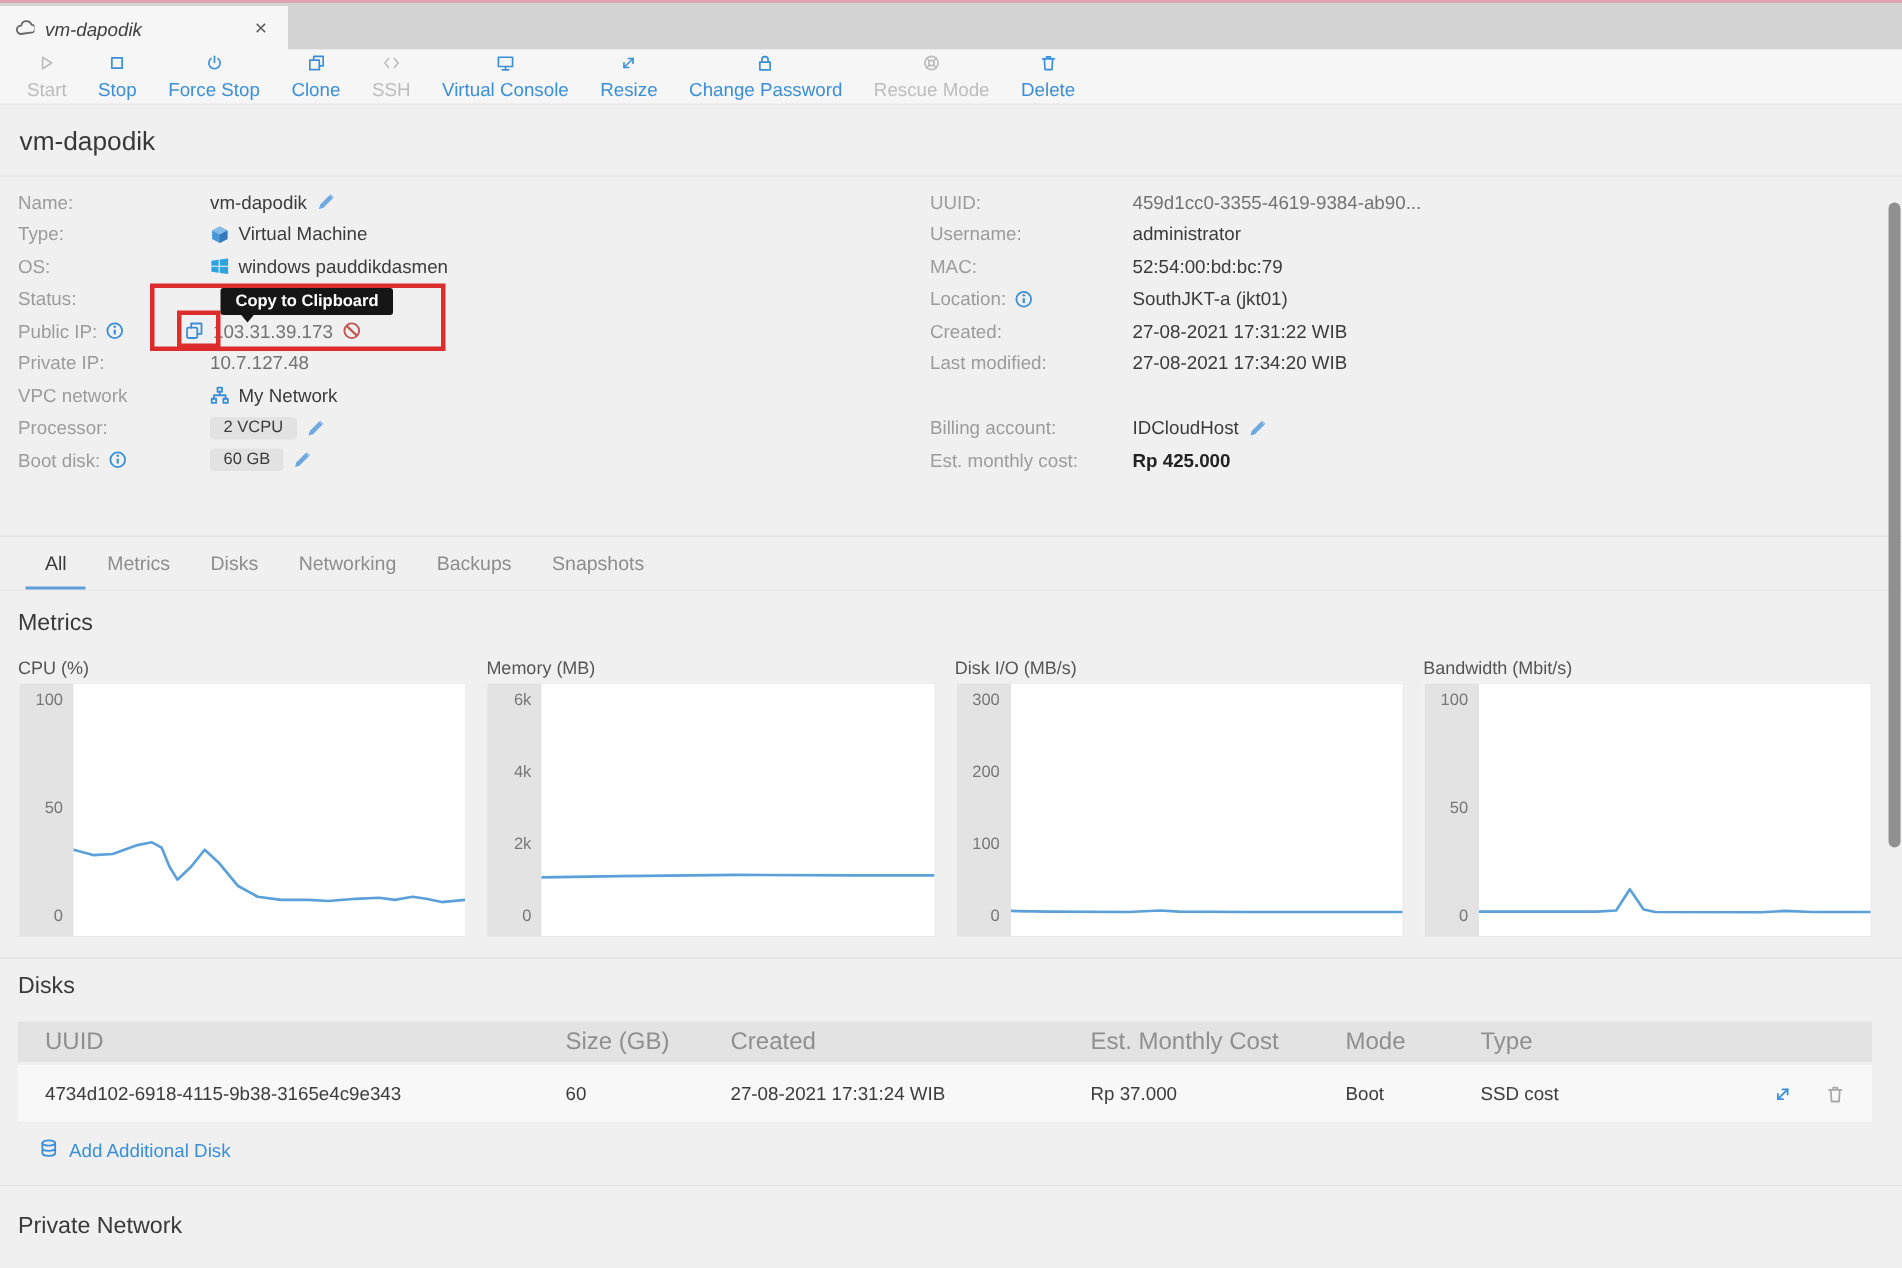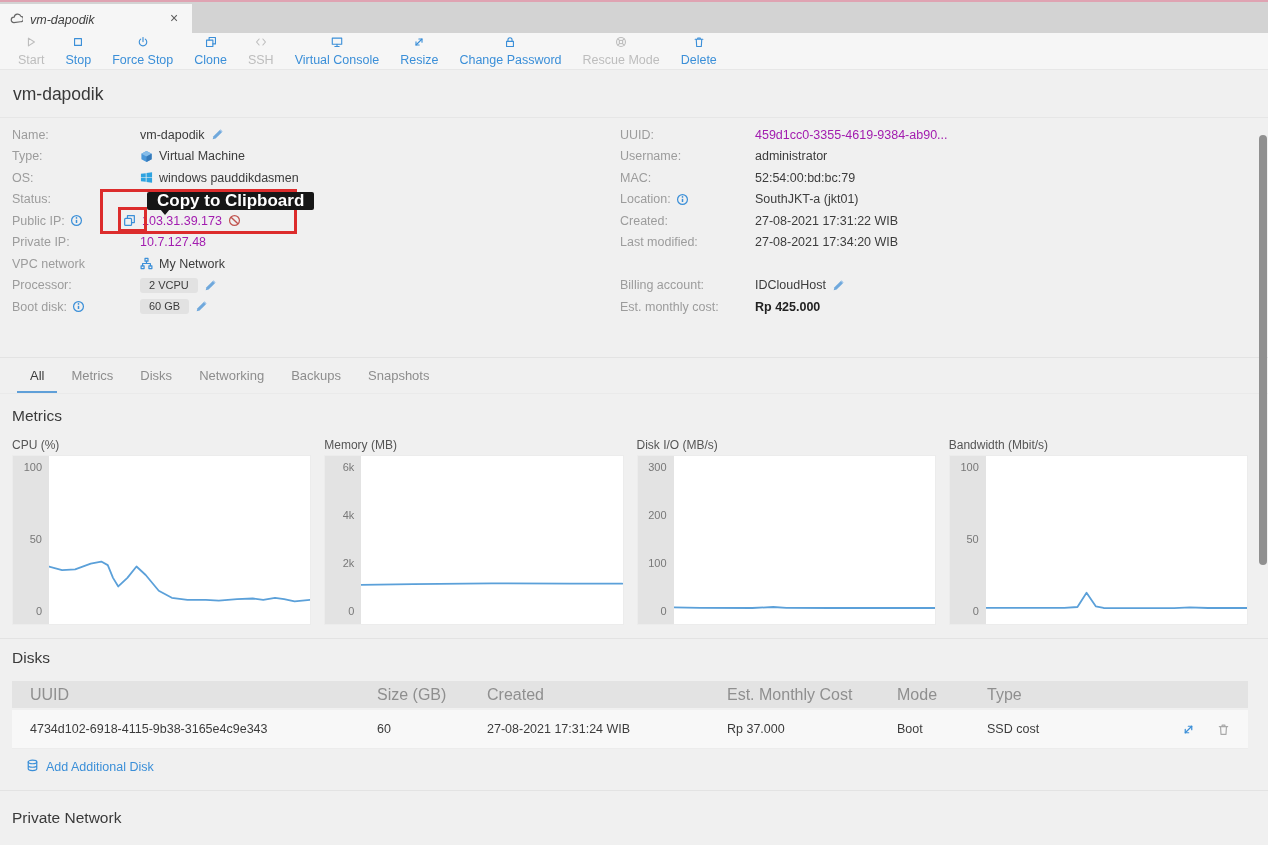--- a/index.html
+++ b/index.html
@@ -27,21 +27,21 @@
   .details{position:absolute;top:124px;left:0;right:0;height:233px;}
   .dcol{position:absolute;top:0;}
   .dcol.left{left:12px;width:570px;}
   .dcol.right{left:620px;width:610px;}
   .drow{height:21.5px;display:flex;align-items:center;}
   .dlabel{color:#9c9c9c;flex:none;display:flex;align-items:center;gap:5px;}
   .dcol.left .dlabel{width:128px;}
   .dcol.right .dlabel{width:135px;text-align:center;}
   .dval{display:flex;align-items:center;gap:6px;color:#3c3c3c;}
   .chip{background:#e2e2e2;border-radius:3px;padding:1px 9px 2px 9px;font-size:11px;color:#3c3c3c;}
-  .link{color:#a21caf;text-decoration:none;cursor:pointer;}
+  .link{color:#737373;text-decoration:none;cursor:pointer;}
   .boldval{font-weight:bold;color:#222;}
   .icopy{margin-left:-17px;}
   
   .tabnav{position:absolute;top:357px;left:0;right:0;height:37px;border-top:1px solid #e3e3e3;border-bottom:1px solid #eaeaea;box-sizing:border-box;display:flex;align-items:stretch;padding-left:30px;gap:27px;font-size:13px;color:#8d8d8d;}
   .tn{display:flex;align-items:center;position:relative;cursor:pointer;}
   .tn.active{color:#3c3c3c;}
   .tn.active::after{content:"";position:absolute;left:-13px;right:-13px;bottom:0;height:2px;background:#5f9fd8;}
   
   .sec-title{position:absolute;left:12px;font-size:15.5px;color:#3a3a3a;}
   
@@ -68,21 +68,21 @@
   .c-actions{flex:1;display:flex;justify-content:flex-end;gap:22px;padding-right:18px;align-items:center;}
   .act{cursor:pointer;display:flex;align-items:center;}
   .act.exp{color:#3b8fd8;}
   .act.del{color:#a9a9a9;}
   .add-disk{position:absolute;top:759px;left:26px;display:flex;align-items:center;gap:7px;color:#3b8fd8;cursor:pointer;}
   
   .sb-thumb{position:absolute;right:1px;top:135px;width:8px;height:430px;background:#909090;border-radius:4px;}
   
   .red-big{position:absolute;left:100px;top:189px;width:197px;height:45px;border:3px solid #dc2c2c;box-sizing:border-box;pointer-events:none;z-index:50;}
   .red-small{position:absolute;left:118px;top:207px;width:29px;height:25px;border:3px solid #dc2c2c;box-sizing:border-box;pointer-events:none;z-index:55;}
-  .tooltip{position:absolute;left:147px;top:192px;height:18px;line-height:18px;padding:0 10px;background:#161616;color:#fff;font-size:17px;font-weight:bold;border-radius:2px;z-index:60;white-space:nowrap;}
+  .tooltip{position:absolute;left:147px;top:192px;height:18px;line-height:18px;padding:0 10px;background:#161616;color:#fff;font-size:11px;font-weight:bold;border-radius:2px;z-index:60;white-space:nowrap;}
   .tooltip-arrow{position:absolute;left:160px;top:209px;width:0;height:0;border-left:5px solid transparent;border-right:5px solid transparent;border-top:6px solid #161616;z-index:60;}
 </style>
 </head>
 <body>
 
 <div class="tabstrip">
   <div class="tab">
     <span id="tab-cloud-ic"><svg class="ic " viewBox="0 0 14 14">
           <path fill="none" stroke="currentColor" stroke-width="1.3" stroke-linecap="round" stroke-linejoin="round" style="color:#666" d="M4.2 11.5a3 3 0 0 1 .3-6 3.8 3.8 0 0 1 7.3-.8 2.9 2.9 0 0 1-.6 5.8z"></path>
         </svg></span>

